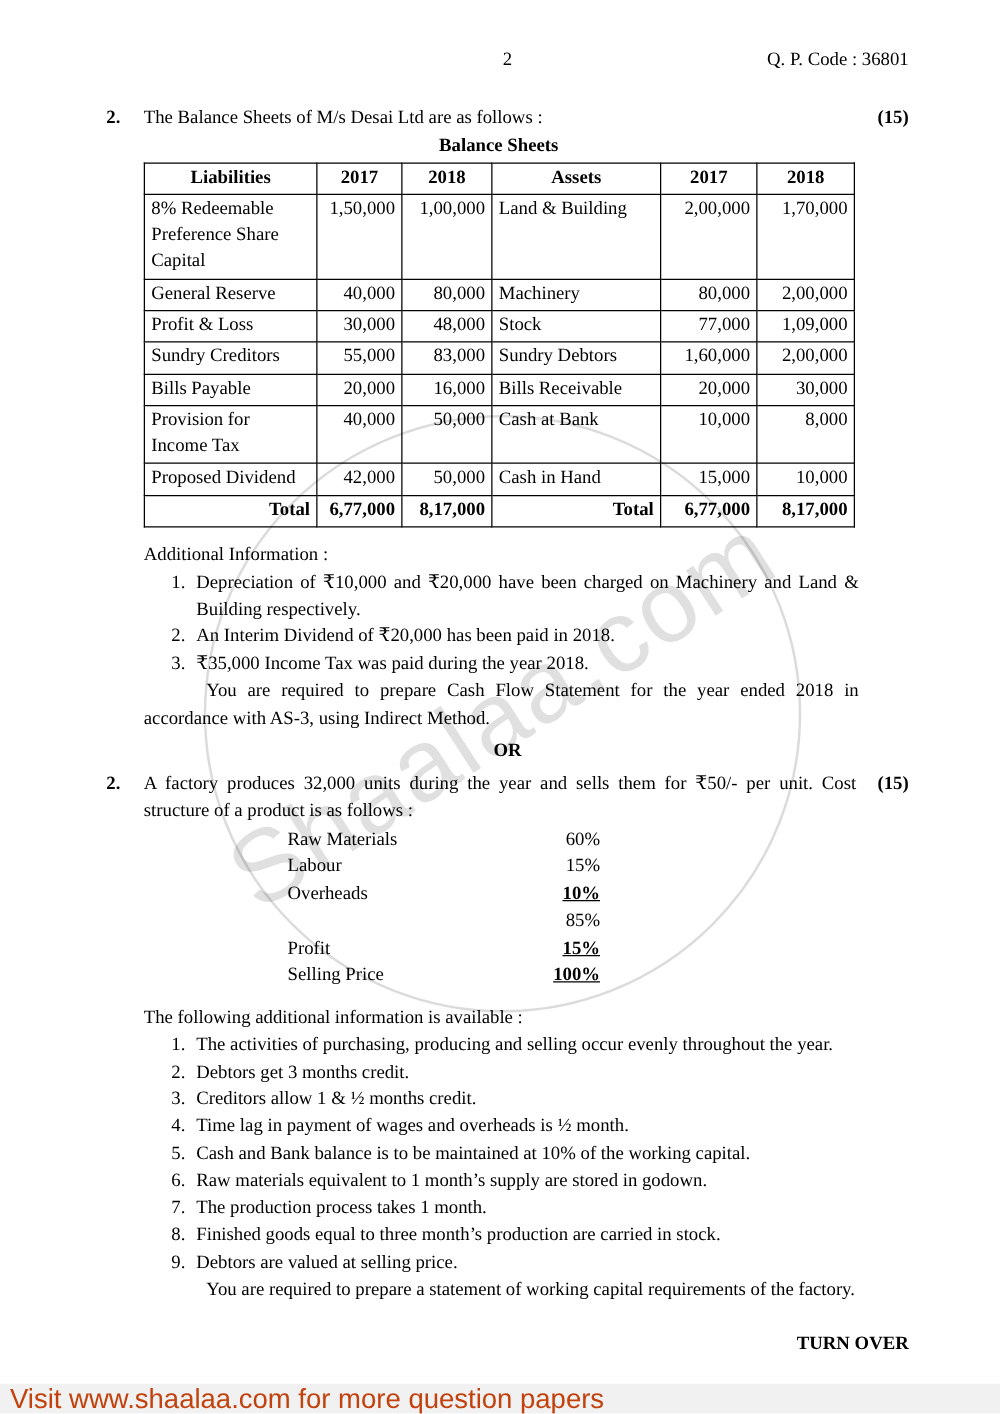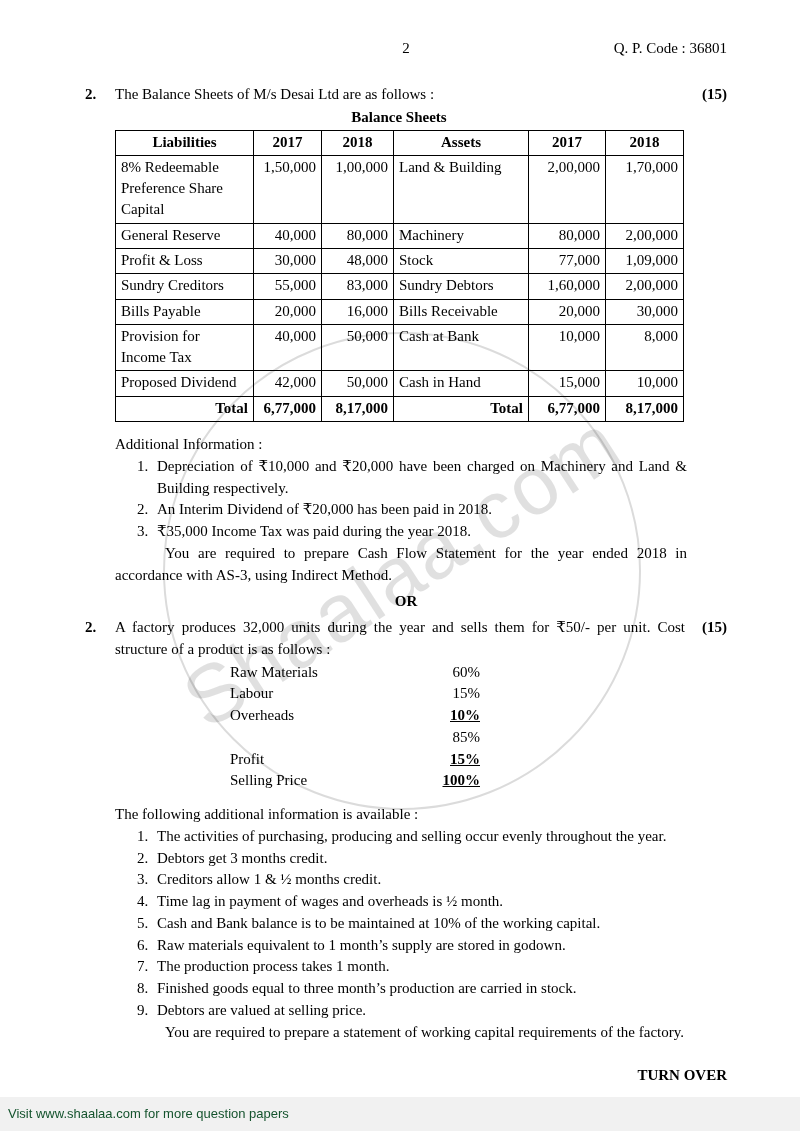--- a/index.html
+++ b/index.html
@@ -54,25 +54,25 @@
   .closing { margin:0; text-indent:50px; text-align:justify; }
   .or { text-align:center; font-weight:bold; margin:5px 0 4px 0; }
   
   .cost-table { margin:1px 0 2px 115px; width:250px; }
   .cost-row { display:flex; justify-content:space-between; }
   .cost-row .cv { text-align:right; }
   .cv.u { text-decoration:underline;font-weight:bold; }
   
   .turn-over { position:absolute; right:73px; bottom:44px; font-weight:bold; z-index:1; }
   .footer-bar {
-    position:absolute; left:0; right:0; bottom:0; height:34px;
+    position:absolute; left:0; right:0; bottom:0; height:24px;
     background:#f1f1f1; display:flex; align-items:center;
     padding-left:8px; z-index:2;
     font-family:"Liberation Sans","DejaVu Sans",sans-serif;
-    font-size:13px; color:#14532d;
+    font-size:22px; color:#c2410c;
   }
 </style>
 </head>
 <body>
 
 <div class="page">
 
   <div class="watermark">
     <span class="wm-text">Shaalaa.com</span>
   </div>

